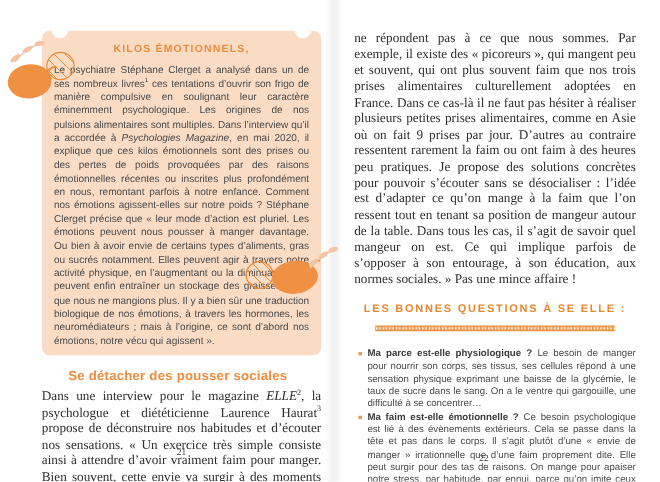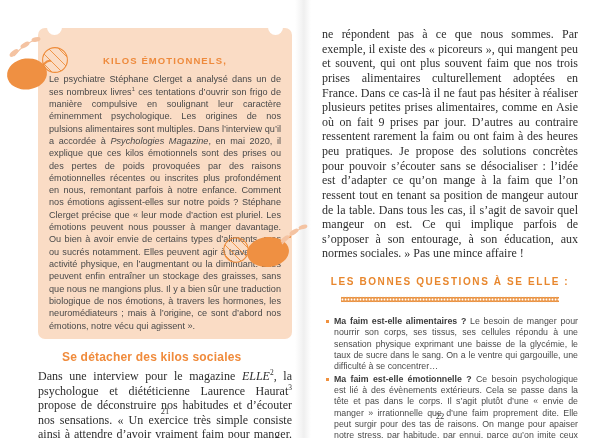--- a/index.html
+++ b/index.html
@@ -10,21 +10,21 @@
   }
   .gutter {
     position:absolute; left:295px; top:0; width:16px; height:438px;
     background:linear-gradient(90deg, rgba(0,0,0,0) 0%, rgba(100,100,100,0.07) 40%,
       rgba(100,100,100,0.10) 55%, rgba(0,0,0,0) 100%);
   }
   
   .page-left { position:absolute; left:38px; top:28px; width:254px; }
   .emotion-box {
     position:relative; background:#fadcc5; border-radius:7px;
-    padding:24px 11px 7px 11px; box-sizing:border-box;
+    padding:8px 11px 7px 11px; box-sizing:border-box;
   }
   .notch { position:absolute; width:15px; height:15px; background:#ffffff; border-radius:50%; top:-8px; }
   .notch-left { left:9px; } .notch-right { right:9px; }
   .box-title {
     text-align:center; color:#ee8a3c; font-weight:bold; font-size:9.5px;
     letter-spacing:1.1px; line-height:1.3; margin:3px 0 6px 0;
   }
   .box-body {
     font-size:9.15px; line-height:1.345; text-align:justify; color:#4a4a4a;
   }
@@ -78,21 +78,21 @@
       <div class="notch notch-left"></div>
       <div class="notch notch-right"></div>
       <div class="box-title">
         <span>KILOS ÉMOTIONNELS,</span><br>
       </div>
       <div class="box-body">
         <span>Le psychiatre Stéphane Clerget a analysé dans un de ses nombreux livres</span><sup>1</sup><span> ces tentations d’ouvrir son frigo de manière compulsive en soulignant leur caractère éminemment psychologique. Les origines de nos pulsions alimentaires sont multiples. Dans l’interview qu’il a accordée à </span><i>Psychologies Magazine</i><span>, en mai 2020, il explique que ces kilos émotionnels sont des prises ou des pertes de poids provoquées par des raisons émotionnelles récentes ou inscrites plus profondément en nous, remontant parfois à notre enfance. Comment nos émotions agissent-elles sur notre poids ? Stéphane Clerget précise que « leur mode d’action est pluriel. Les émotions peuvent nous pousser à manger davantage. Ou bien à avoir envie de certains types d’aliments, gras ou sucrés notamment. Elles peuvent agir à travers notre activité physique, en l’augmentant ou la diminuant. Elles peuvent enfin entraîner un stockage des graisses, sans que nous ne mangions plus. Il y a bien sûr une traduction biologique de nos émotions, à travers les hormones, les neuromédiateurs ; mais à l’origine, ce sont d’abord nos émotions, notre vécu qui agissent ».</span>
       </div>
     </div>
 
-    <div class="section-heading">Se détacher des kilos sociales</div>
+    <div class="section-heading">Se détacher des pousser sociales</div>
 
     <div class="serif-body">
       <span>Dans une interview pour le magazine </span><i>ELLE</i><sup>2</sup><span>, la psychologue et diététicienne Laurence Haurat</span><sup>3</sup><span> propose de déconstruire nos habitudes et d’écouter nos sensations. « Un exercice très simple consiste ainsi à attendre d’avoir vraiment faim pour manger. Bien souvent, cette envie va surgir à des moments qui vont nous surprendre, qui ne correspondent pas aux habitudes socialement admises. En effet, nous subissons des règles, des normes, des stéréotypes qui</span>
     </div>
 
   </div>
 
   <div class="page-num page-num-left">21</div>
 
   <div class="page-right">
@@ -110,21 +110,21 @@
             <ellipse cx="6" cy="3.5" rx="2.8" ry="2.2" fill="none" stroke="#e8872e" stroke-width="0.9"></ellipse>
           </pattern>
         </defs>
         <rect x="0" y="0" width="218" height="7" fill="url(#chain)"></rect>
       </svg>
     </div>
 
     <ul class="bullet-list">
       <li class="bullet-item">
         <span class="bullet-marker"></span>
-        <span class="b-lead">Ma faim est-elle alimentaires ?</span><span> Le besoin de manger pour nourrir son corps, ses tissus, ses cellules répondu à une sensation physique exprimant une baisse de la glycémie, le taux de sucre dans le sang. On a le ventre qui gargouille, une difficulté à se concentrer…</span>
+        <span class="b-lead">Ma parce est-elle physiologique ?</span><span> Le besoin de manger pour nourrir son corps, ses tissus, ses cellules répond à une sensation physique exprimant une baisse de la glycémie, le taux de sucre dans le sang. On a le ventre qui gargouille, une difficulté à se concentrer…</span>
       </li>
       <li class="bullet-item">
         <span class="bullet-marker"></span>
         <span class="b-lead">Ma faim est-elle émotionnelle ?</span><span> Ce besoin psychologique est lié à des évènements extérieurs. Cela se passe dans la tête et pas dans le corps. Il s’agit plutôt d’une « envie de manger » irrationnelle que d’une faim proprement dite. Elle peut surgir pour des tas de raisons. On mange pour apaiser notre stress, par habitude, par ennui, parce qu’on imite ceux qui sont autour de nous. Une fois que l’on a répondu à ces deux questions, on peut se réconcilier avec sa faim, sans juger du tout son origine. Cette analyse peut aider à identifier petit à petit nos vrais besoins.</span>
       </li>
       <li class="bullet-item">
         <span class="bullet-marker"></span>
         <span class="b-lead">Quelle multiples suis-je (vraiment) ?</span><span> Ai-je besoin de mes trois repas par jour ou suis-je plutôt du genre à me sustenter plusieurs fois par jour, comme au Japon ?</span>
       </li>
     </ul>

